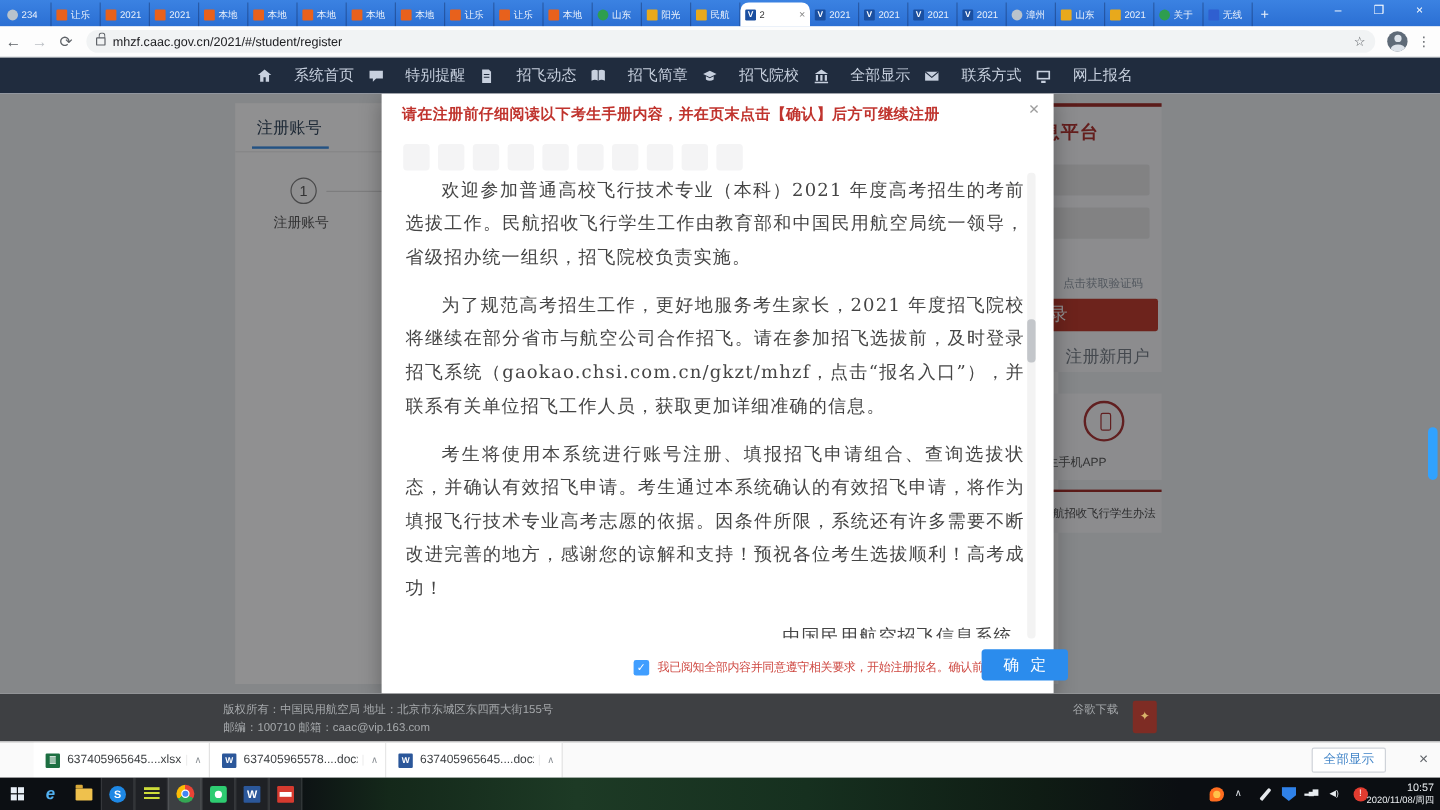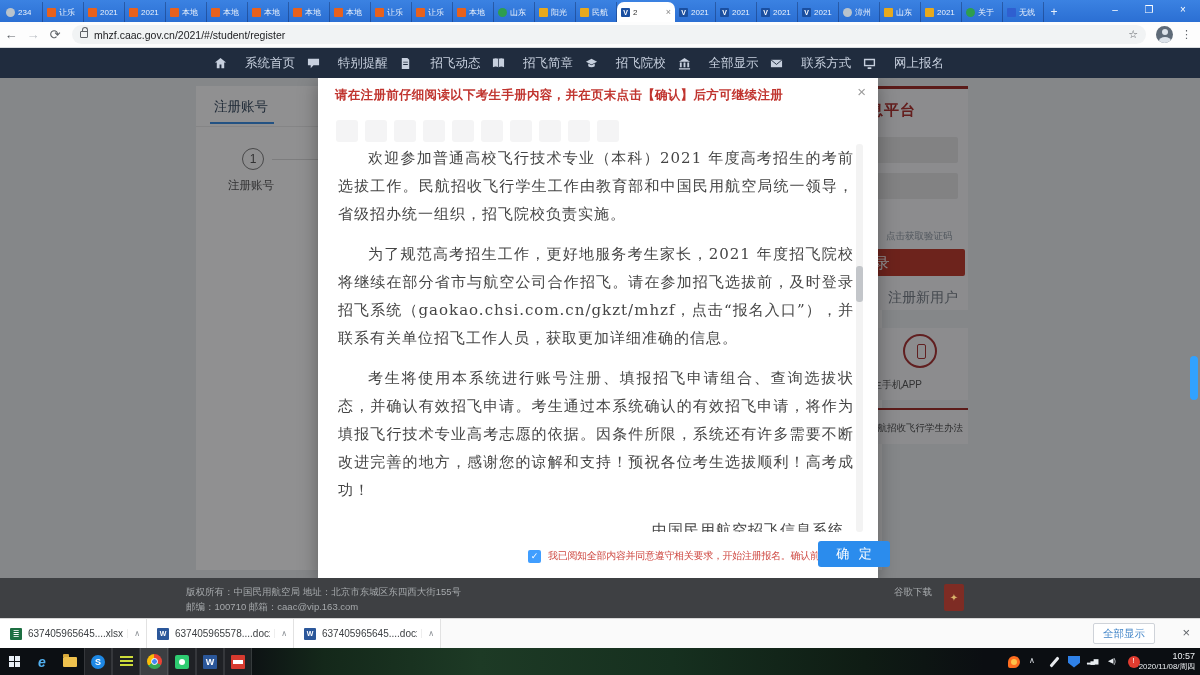--- a/index.html
+++ b/index.html
@@ -101,21 +101,21 @@
   .m-confirm { position:absolute; left:500px; top:463px; width:72px; height:26px; background:#2b8ced; border-radius:3px; color:#fff; font-size:13px; text-align:center; line-height:26px; letter-spacing:3px; text-indent:3px; cursor:pointer; }
 
   
   .footer { position:absolute; left:0; top:578px; width:1200px; height:40px; background:#3e4043; }
   .f-left { position:absolute; left:186px; top:6px; font-size:9.5px; color:#a6a9ac; line-height:15px; }
   .f-right { position:absolute; right:268px; top:6px; font-size:9.5px; color:#a6a9ac; line-height:15px; text-align:right; }
   .f-badge { position:absolute; left:944px; top:6px; width:20px; height:27px; background:#7e2c24; border-radius:2px; color:#d9b36a; font-size:10px; text-align:center; line-height:27px; }
 
   
   .dlbar { position:absolute; left:0; top:618px; width:1200px; height:30px; background:#fafafa; border-top:1px solid #d7d7d7; }
-  .dl-chips { position:absolute; left:0; top:0; height:18px; display:flex; }
+  .dl-chips { position:absolute; left:0; top:0; height:18px; display:flex;padding-left:28px; }
   .chip { width:147px; height:29px; display:flex; align-items:center; padding:0 6px 0 10px; border-right:1px solid #e2e2e2; background:#fff; cursor:pointer; }
   .chip-icon { width:12px; height:12px; border-radius:1px; margin-right:6px; flex:0 0 12px; color:#fff; font-size:8px; line-height:12px; text-align:center; font-weight:bold; }
   .t-xlsx .chip-icon { background:#1d6f42; }
   .t-xlsx .chip-icon::after { content:"≣"; }
   .t-docx .chip-icon { background:#2b579a; }
   .t-docx .chip-icon::after { content:"W"; font-size:7px; }
   .chip-name { font-size:10px; color:#3d4043; white-space:nowrap; overflow:hidden; flex:1; }
   .chip-caret { color:#8a8f94; font-size:8px; padding-left:6px; border-left:1px solid #eee; margin-left:4px; }
   .dl-showall { position:absolute; right:45px; top:4px; width:62px; height:21px; border:1px solid #cfd3d9; border-radius:2px; background:#fff; color:#4285c8; font-size:10.5px; text-align:center; line-height:19px; cursor:pointer; }
   .dl-close { position:absolute; right:10px; top:6px; color:#5f6368; font-size:13px; cursor:pointer; }

